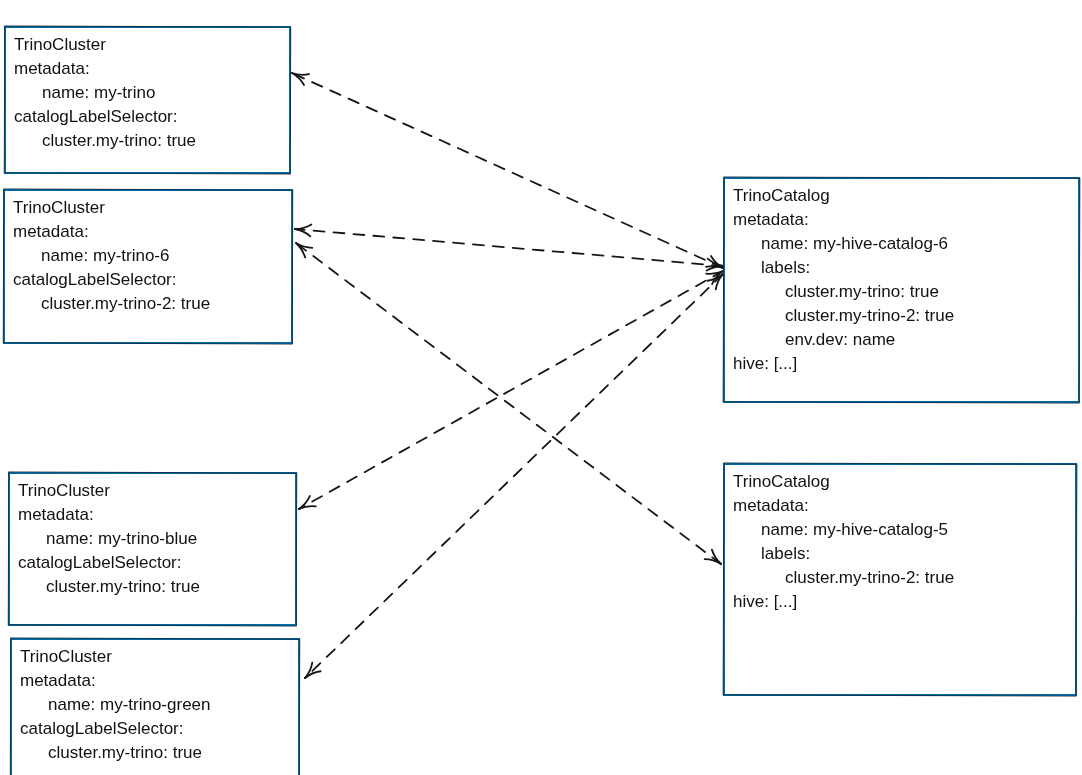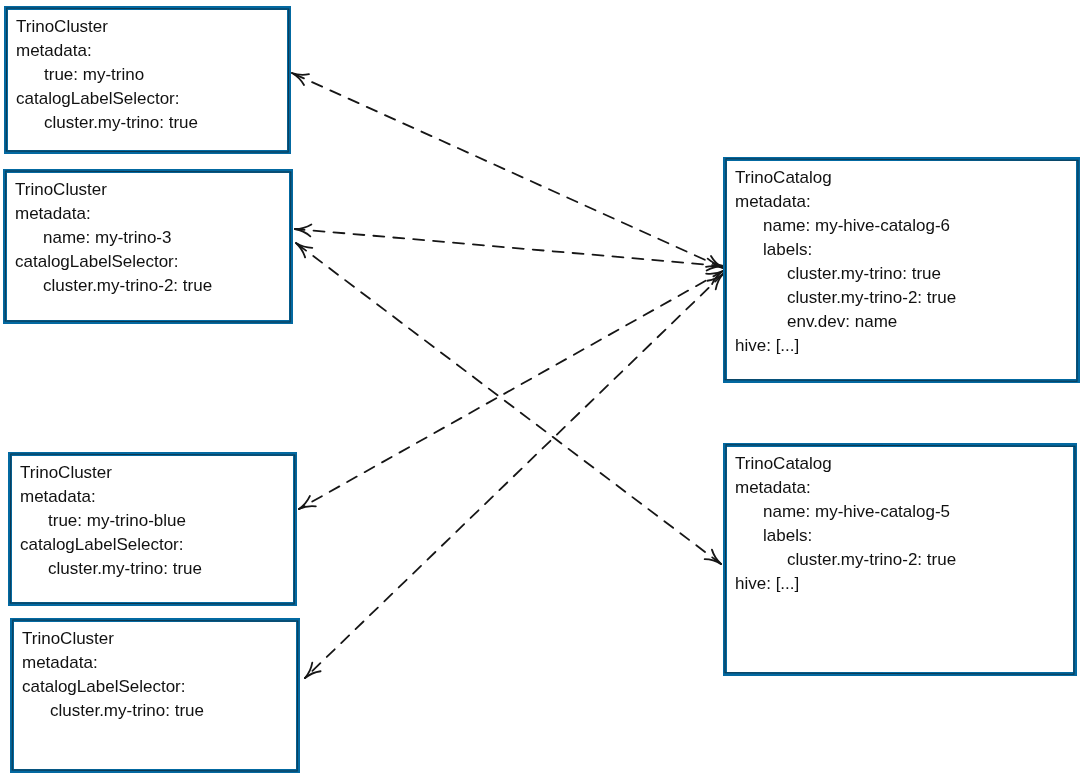--- a/index.html
+++ b/index.html
@@ -7,26 +7,27 @@
     position:relative;
     width:1082px;height:775px;
     background:#ffffff;
     font-family:"Liberation Sans","DejaVu Sans",sans-serif;
     color:#111111;
     overflow:hidden;
   }
   .node{
     position:absolute;
     background:#ffffff;
-    border:4px solid #0369a1;
+    border:2px solid #0369a1;
     box-sizing:border-box;
     padding:5px 8px 4px 8px;
     font-size:17px;
     line-height:24px;
     z-index:2;
+    margin-top:20px;
   }
   
   .node::after{
     content:"";
     position:absolute;
     inset:-2px;
     border:1px solid rgba(22,22,22,.6);
     transform:rotate(.25deg);
     pointer-events:none;
   }
@@ -69,44 +70,45 @@
       <path d="M 721 564 L 296 243" fill="none" stroke="#161616" stroke-width="1.8" stroke-linecap="round" stroke-dasharray="11 9"></path>
       <path d="M 721 564 Q 713.5388742417932 559.3593877543353 704.6947700960055 559.1896488924524" fill="none" stroke="#161616" stroke-width="1.8" stroke-linecap="round"></path>
       <path d="M 721 564 Q 714.4956779026943 558.0925916300893 711.9135065303354 549.6321318065015" fill="none" stroke="#161616" stroke-width="1.8" stroke-linecap="round"></path>
       <path d="M 296 243 Q 303.4611257582068 247.64061224566464 312.3052299039945 247.8103511075476" fill="none" stroke="#161616" stroke-width="1.8" stroke-linecap="round"></path>
       <path d="M 296 243 Q 302.5043220973057 248.90740836991066 305.08649346966456 257.3678681934984" fill="none" stroke="#161616" stroke-width="1.8" stroke-linecap="round"></path>
     </svg>
 
   <div class="node" style="left:4px;top:6px;width:287px;height:148px;">
       <div class="line ind0">TrinoCluster</div>
       <div class="line ind0">metadata:</div>
-      <div class="line ind1">true: my-trino</div>
+      <div class="line ind1">name: my-trino</div>
       <div class="line ind0">catalogLabelSelector:</div>
       <div class="line ind1">cluster.my-trino: true</div>
     </div>
 
   <div class="node" style="left:3px;top:169px;width:290px;height:155px;">
       <div class="line ind0">TrinoCluster</div>
       <div class="line ind0">metadata:</div>
-      <div class="line ind1">name: my-trino-3</div>
+      <div class="line ind1">name: my-trino-6</div>
       <div class="line ind0">catalogLabelSelector:</div>
       <div class="line ind1">cluster.my-trino-2: true</div>
     </div>
 
   <div class="node" style="left:8px;top:452px;width:289px;height:154px;">
       <div class="line ind0">TrinoCluster</div>
       <div class="line ind0">metadata:</div>
-      <div class="line ind1">true: my-trino-blue</div>
+      <div class="line ind1">name: my-trino-blue</div>
       <div class="line ind0">catalogLabelSelector:</div>
       <div class="line ind1">cluster.my-trino: true</div>
     </div>
 
   <div class="node" style="left:10px;top:618px;width:290px;height:155px;">
       <div class="line ind0">TrinoCluster</div>
       <div class="line ind0">metadata:</div>
+      <div class="line ind1">name: my-trino-green</div>
       <div class="line ind0">catalogLabelSelector:</div>
       <div class="line ind1">cluster.my-trino: true</div>
     </div>
 
   <div class="node" style="left:723px;top:157px;width:357px;height:226px;">
       <div class="line ind0">TrinoCatalog</div>
       <div class="line ind0">metadata:</div>
       <div class="line ind1">name: my-hive-catalog-6</div>
       <div class="line ind1">labels:</div>
       <div class="line ind2">cluster.my-trino: true</div>

